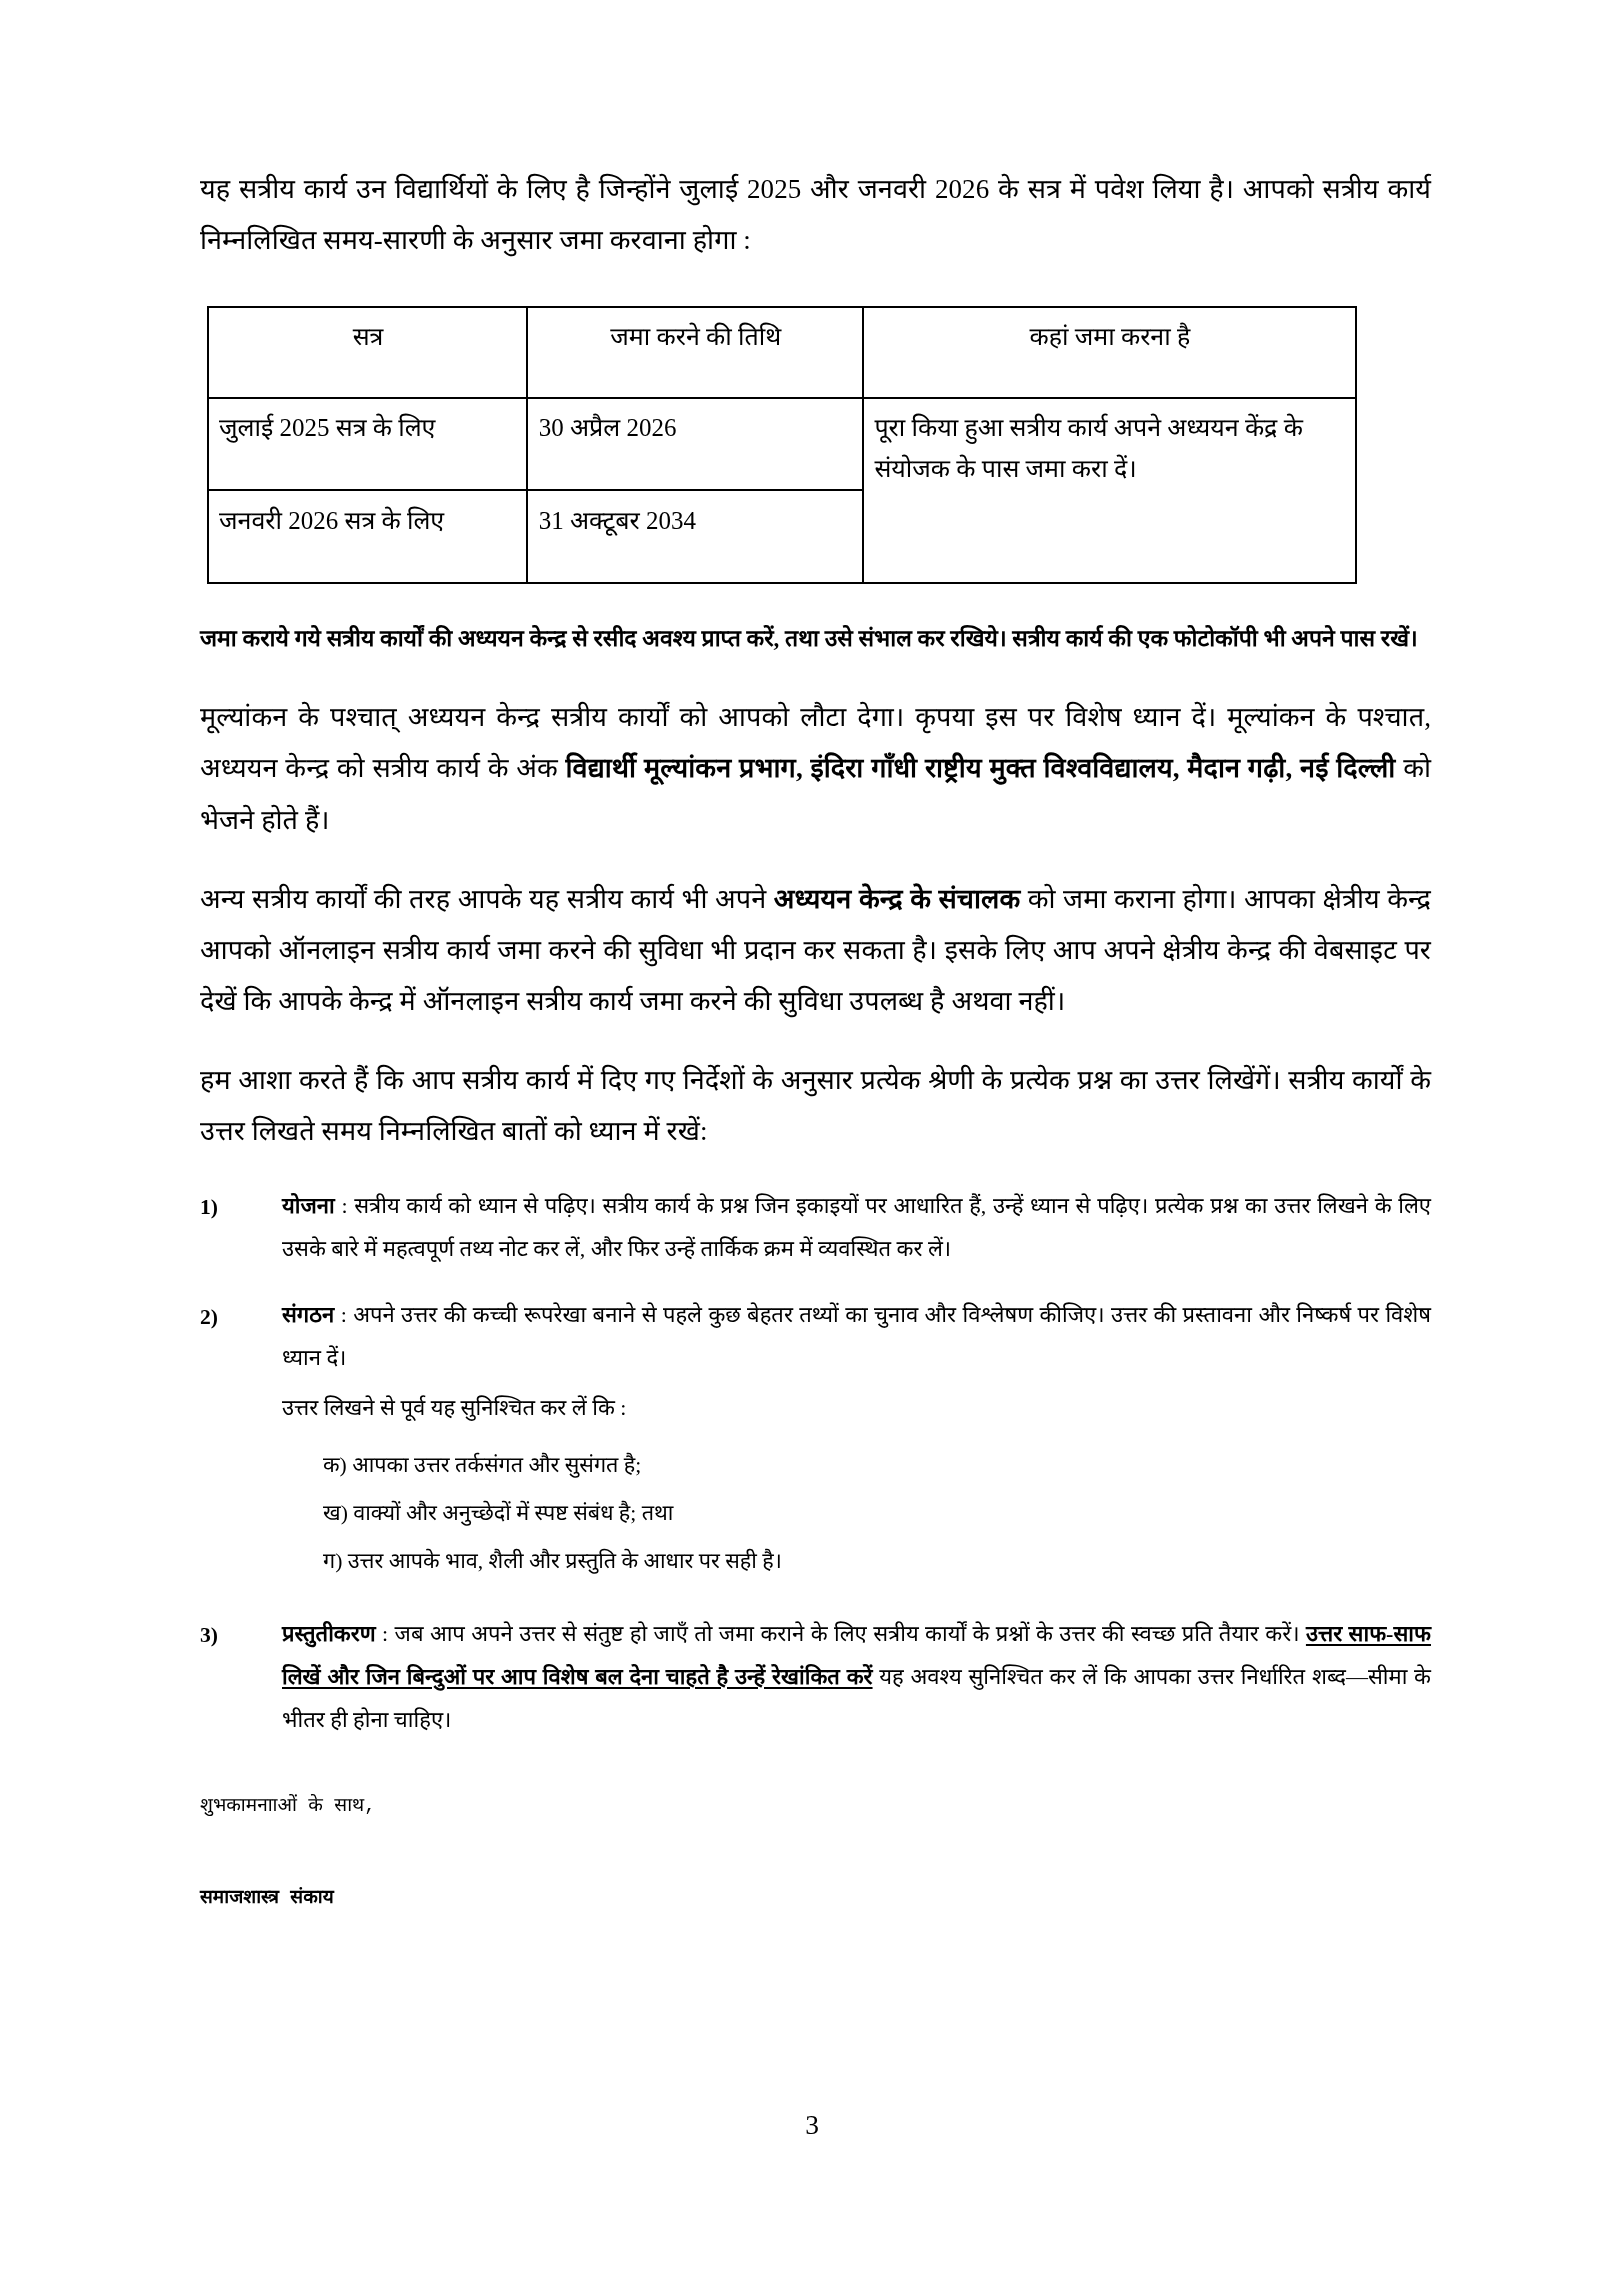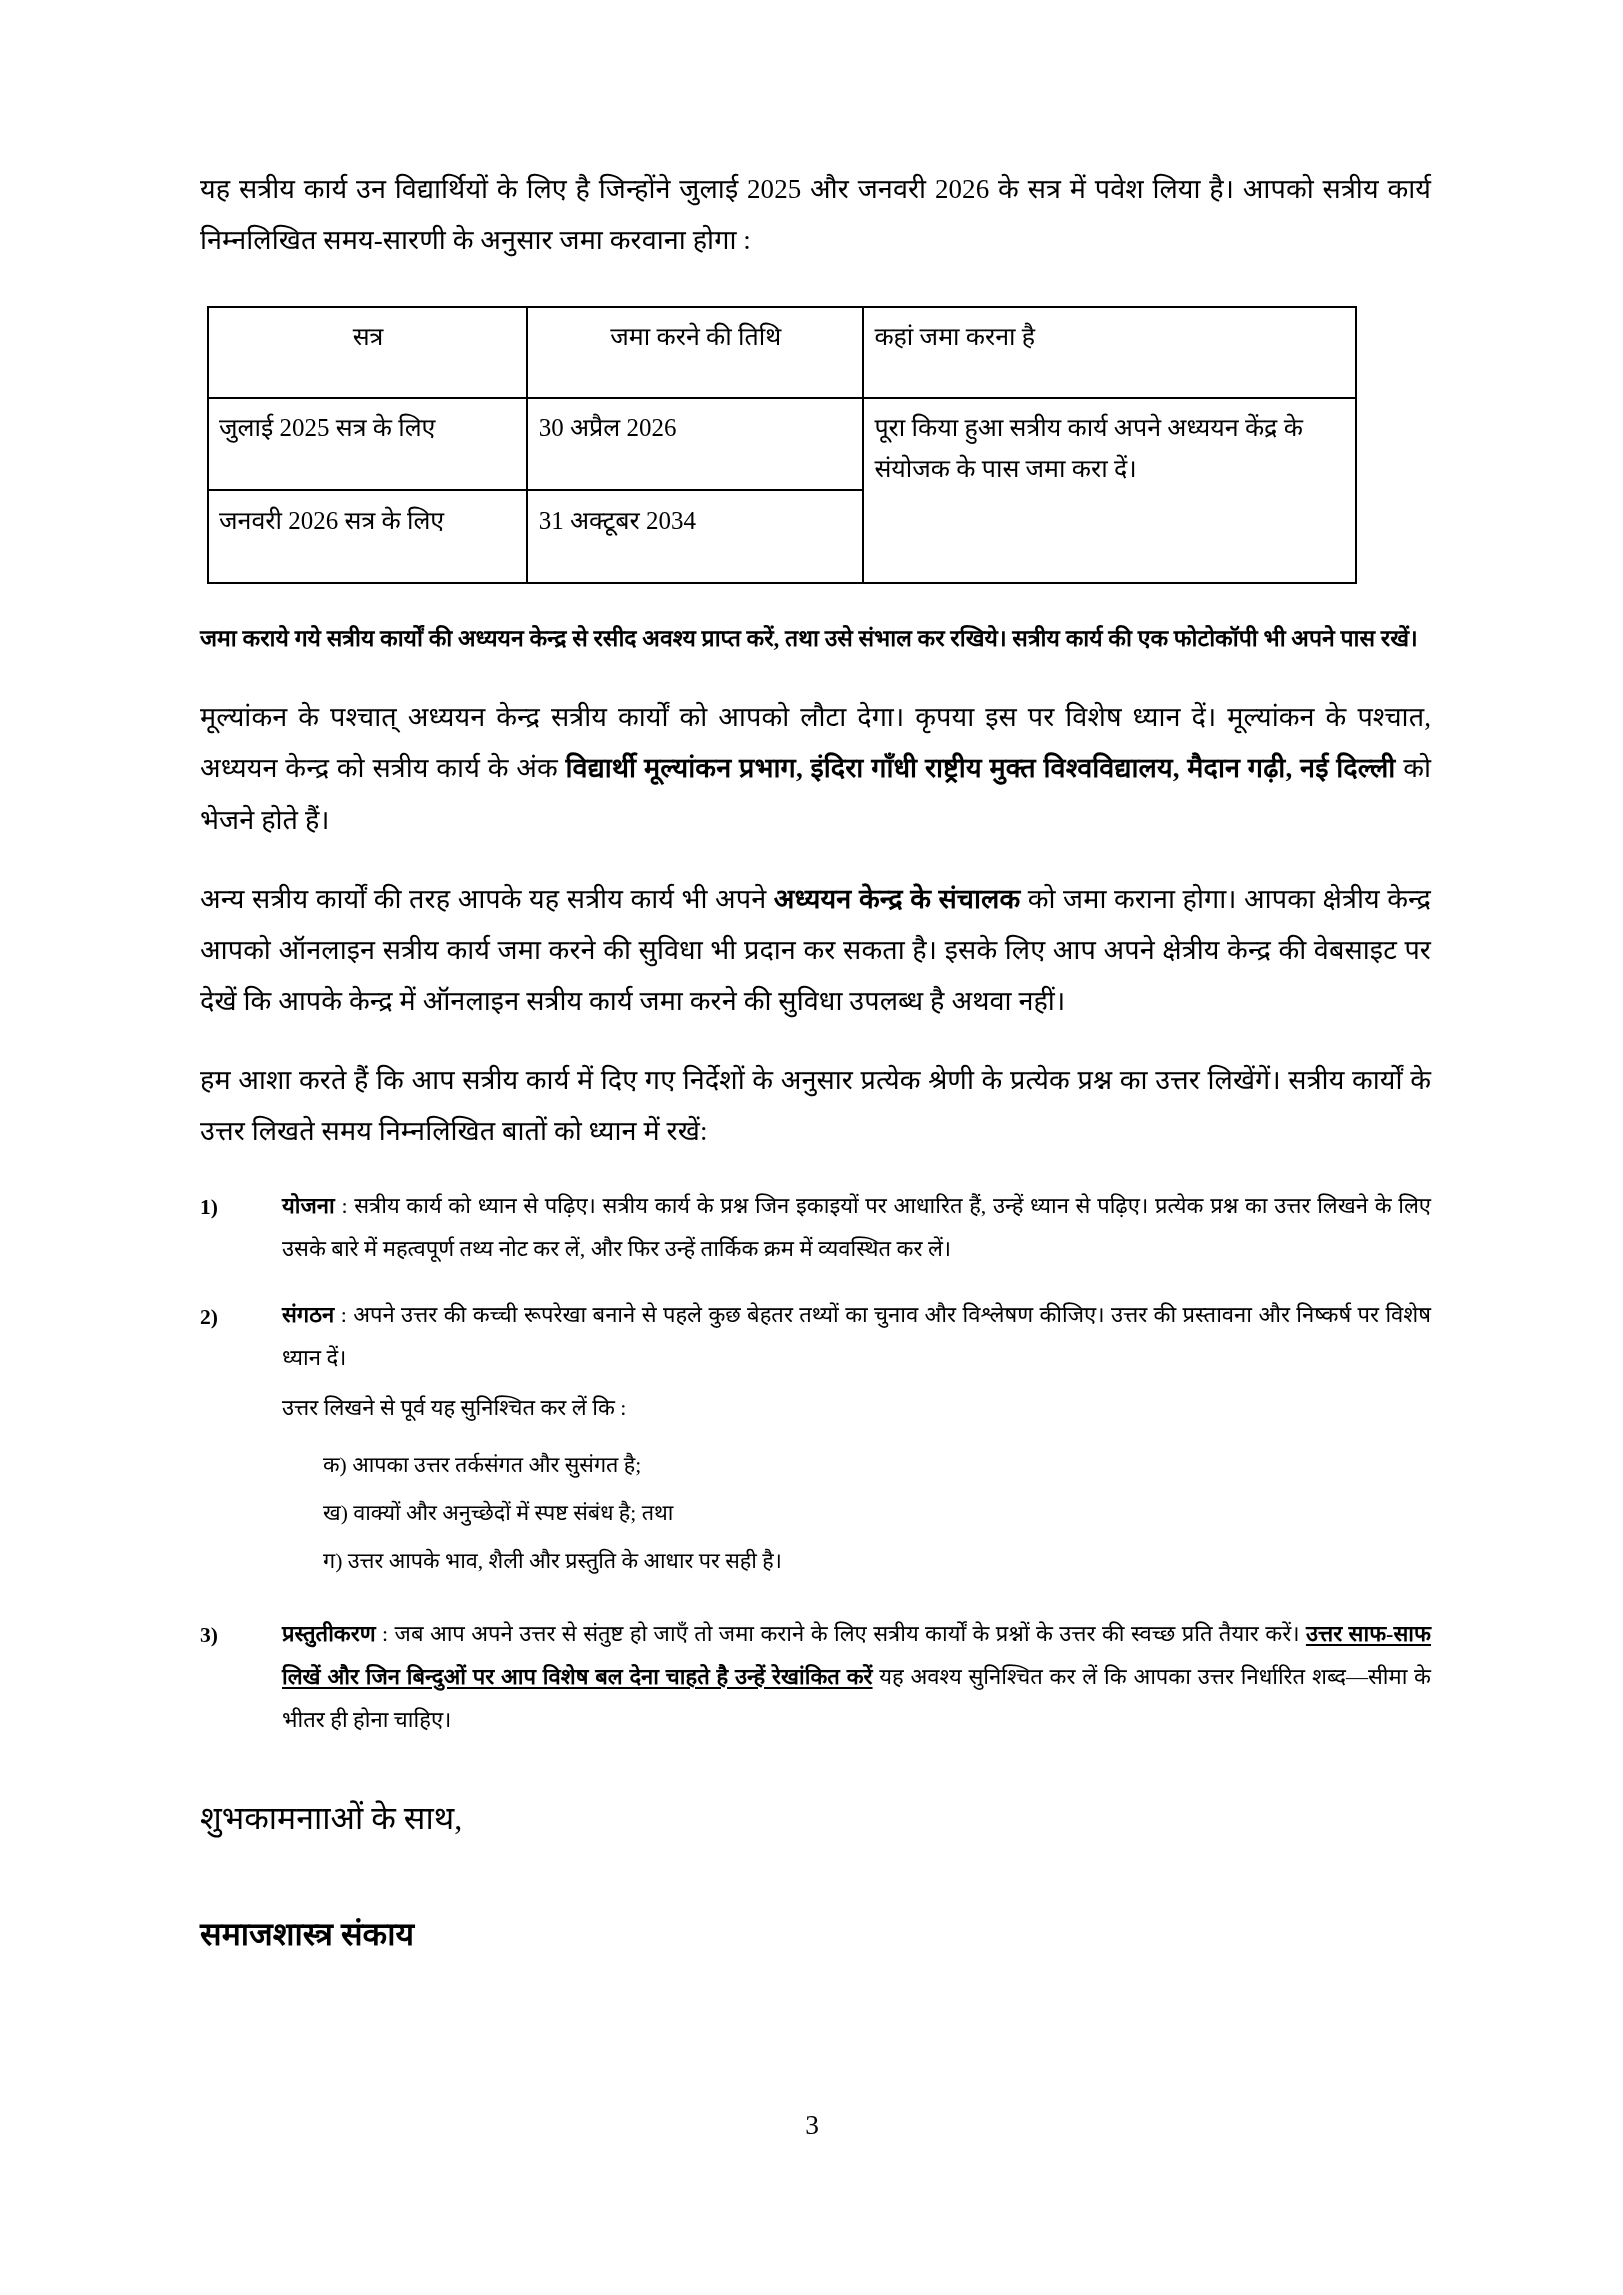--- a/index.html
+++ b/index.html
@@ -65,21 +65,21 @@
     padding: 9.2px 9.2px 9.2px 10.5px;
   }
   td.col-a { width: 298px; }
   td.col-b { width: 314px; }
   td.col-c { width: 471px; }
 
   td.head-a, td.head-b {
     text-align: center;
     height: 71px;
   }
-  td.head-c { text-align: left; height: 71px; }
+  td.head-c { text-align: center; height: 71px; }
   td.body-cell { height: 72px; }
   td.rowspan-cell { vertical-align: top; }
 
   
   .list {
     margin: 0;
     padding: 0;
   }
   .list-item {
     display: flex;
@@ -122,22 +122,23 @@
 
   .ul-bold {
     font-weight: bold;
     text-decoration: underline;
     text-underline-offset: 2.6px;
   }
 
   
   .closing {
     margin-top: 46px;
-    font-size: 32px;
+    font-size: 19px;
     line-height: 1.9;
+    font-family: Liberation Mono, monospace;
   }
   .closing .sign-dept {
     margin-top: 56px;
     font-weight: bold;
   }
 
   
   .page-number {
     position: absolute;
     left: 0;

